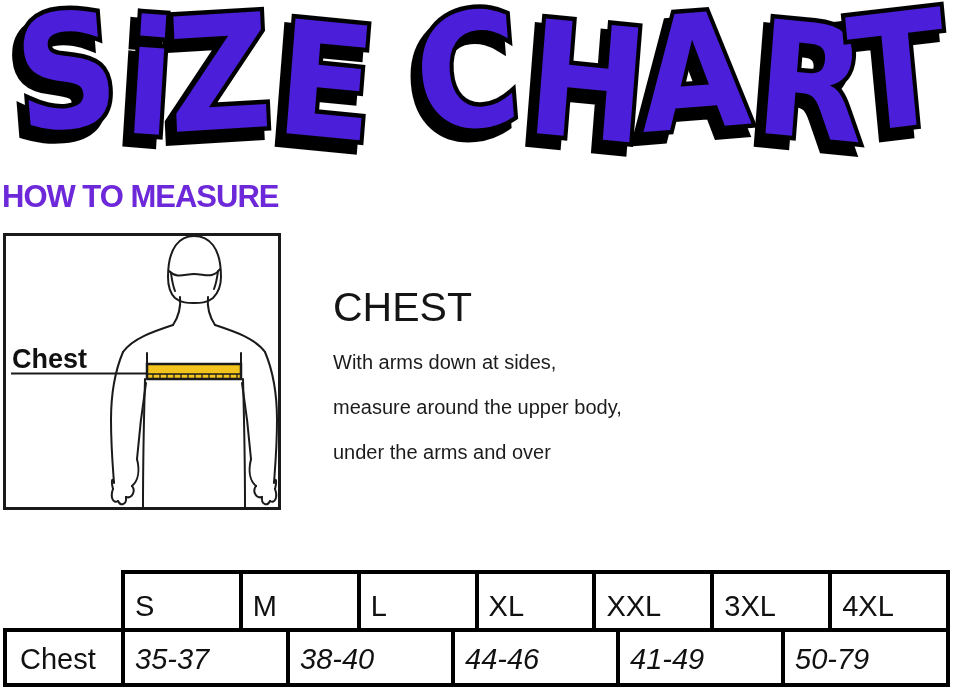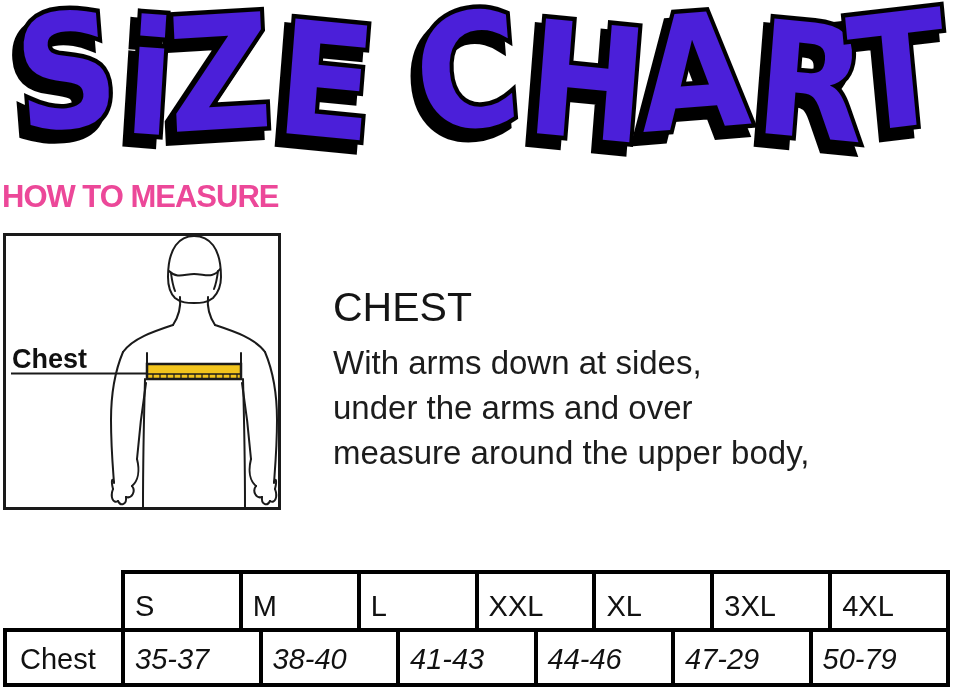--- a/index.html
+++ b/index.html
@@ -18,21 +18,21 @@
 
   
   .htm-heading {
     position: absolute;
     left: 2px;
     top: 179px;
     margin: 0;
     font-size: 31px;
     font-weight: 700;
     letter-spacing: -1px;
-    color: #ec4899;
+    color: #6d28d9;
   }
 
   
   .diagram-svg { position: absolute; left: 3px; top: 233px; }
 
   
   .instructions {
     position: absolute;
     left: 333px;
     top: 284px;
@@ -40,21 +40,21 @@
   }
   .instructions h2 {
     margin: 0 0 9px 0;
     font-size: 41px;
     font-weight: 400;
     letter-spacing: 0px;
     color: #151515;
   }
   .instructions p {
     margin: 0;
-    font-size: 33px;
+    font-size: 20px;
     line-height: 45px;
     font-weight: 400;
     color: #1c1c1c;
   }
 
   
   .size-header-row {
     position: absolute;
     left: 121px;
     top: 570px;
@@ -162,37 +162,36 @@
                M234 141 V146" stroke="#1a1a1a" stroke-width="1.2"></path>
     </g>
 
     <path d="M8 140.5 H144" stroke="#1a1a1a" stroke-width="2"></path>
     <text x="9" y="135" font-size="27" font-weight="600" fill="#111111" font-family="'Liberation Sans', sans-serif">Chest</text>
   </svg>
 
   <div class="instructions">
     <h2>CHEST</h2>
     <p>With arms down at sides,</p>
+    <p>measure around the upper body,</p>
     <p>under the arms and over</p>
-    <p>measure around the upper body,</p>
   </div>
 
   <div class="size-header-row">
     <div class="cell">S</div>
     <div class="cell">M</div>
     <div class="cell">L</div>
+    <div class="cell">XL</div>
     <div class="cell">XXL</div>
-    <div class="cell">XL</div>
     <div class="cell">3XL</div>
     <div class="cell">4XL</div>
   </div>
 
   <div class="size-data-row">
     <div class="cell label-cell">Chest</div>
     <div class="cell">35-37</div>
     <div class="cell">38-40</div>
-    <div class="cell">41-43</div>
     <div class="cell">44-46</div>
-    <div class="cell">47-29</div>
+    <div class="cell">41-49</div>
     <div class="cell">50-79</div>
   </div>
 
 </div>
 
 </body></html>

